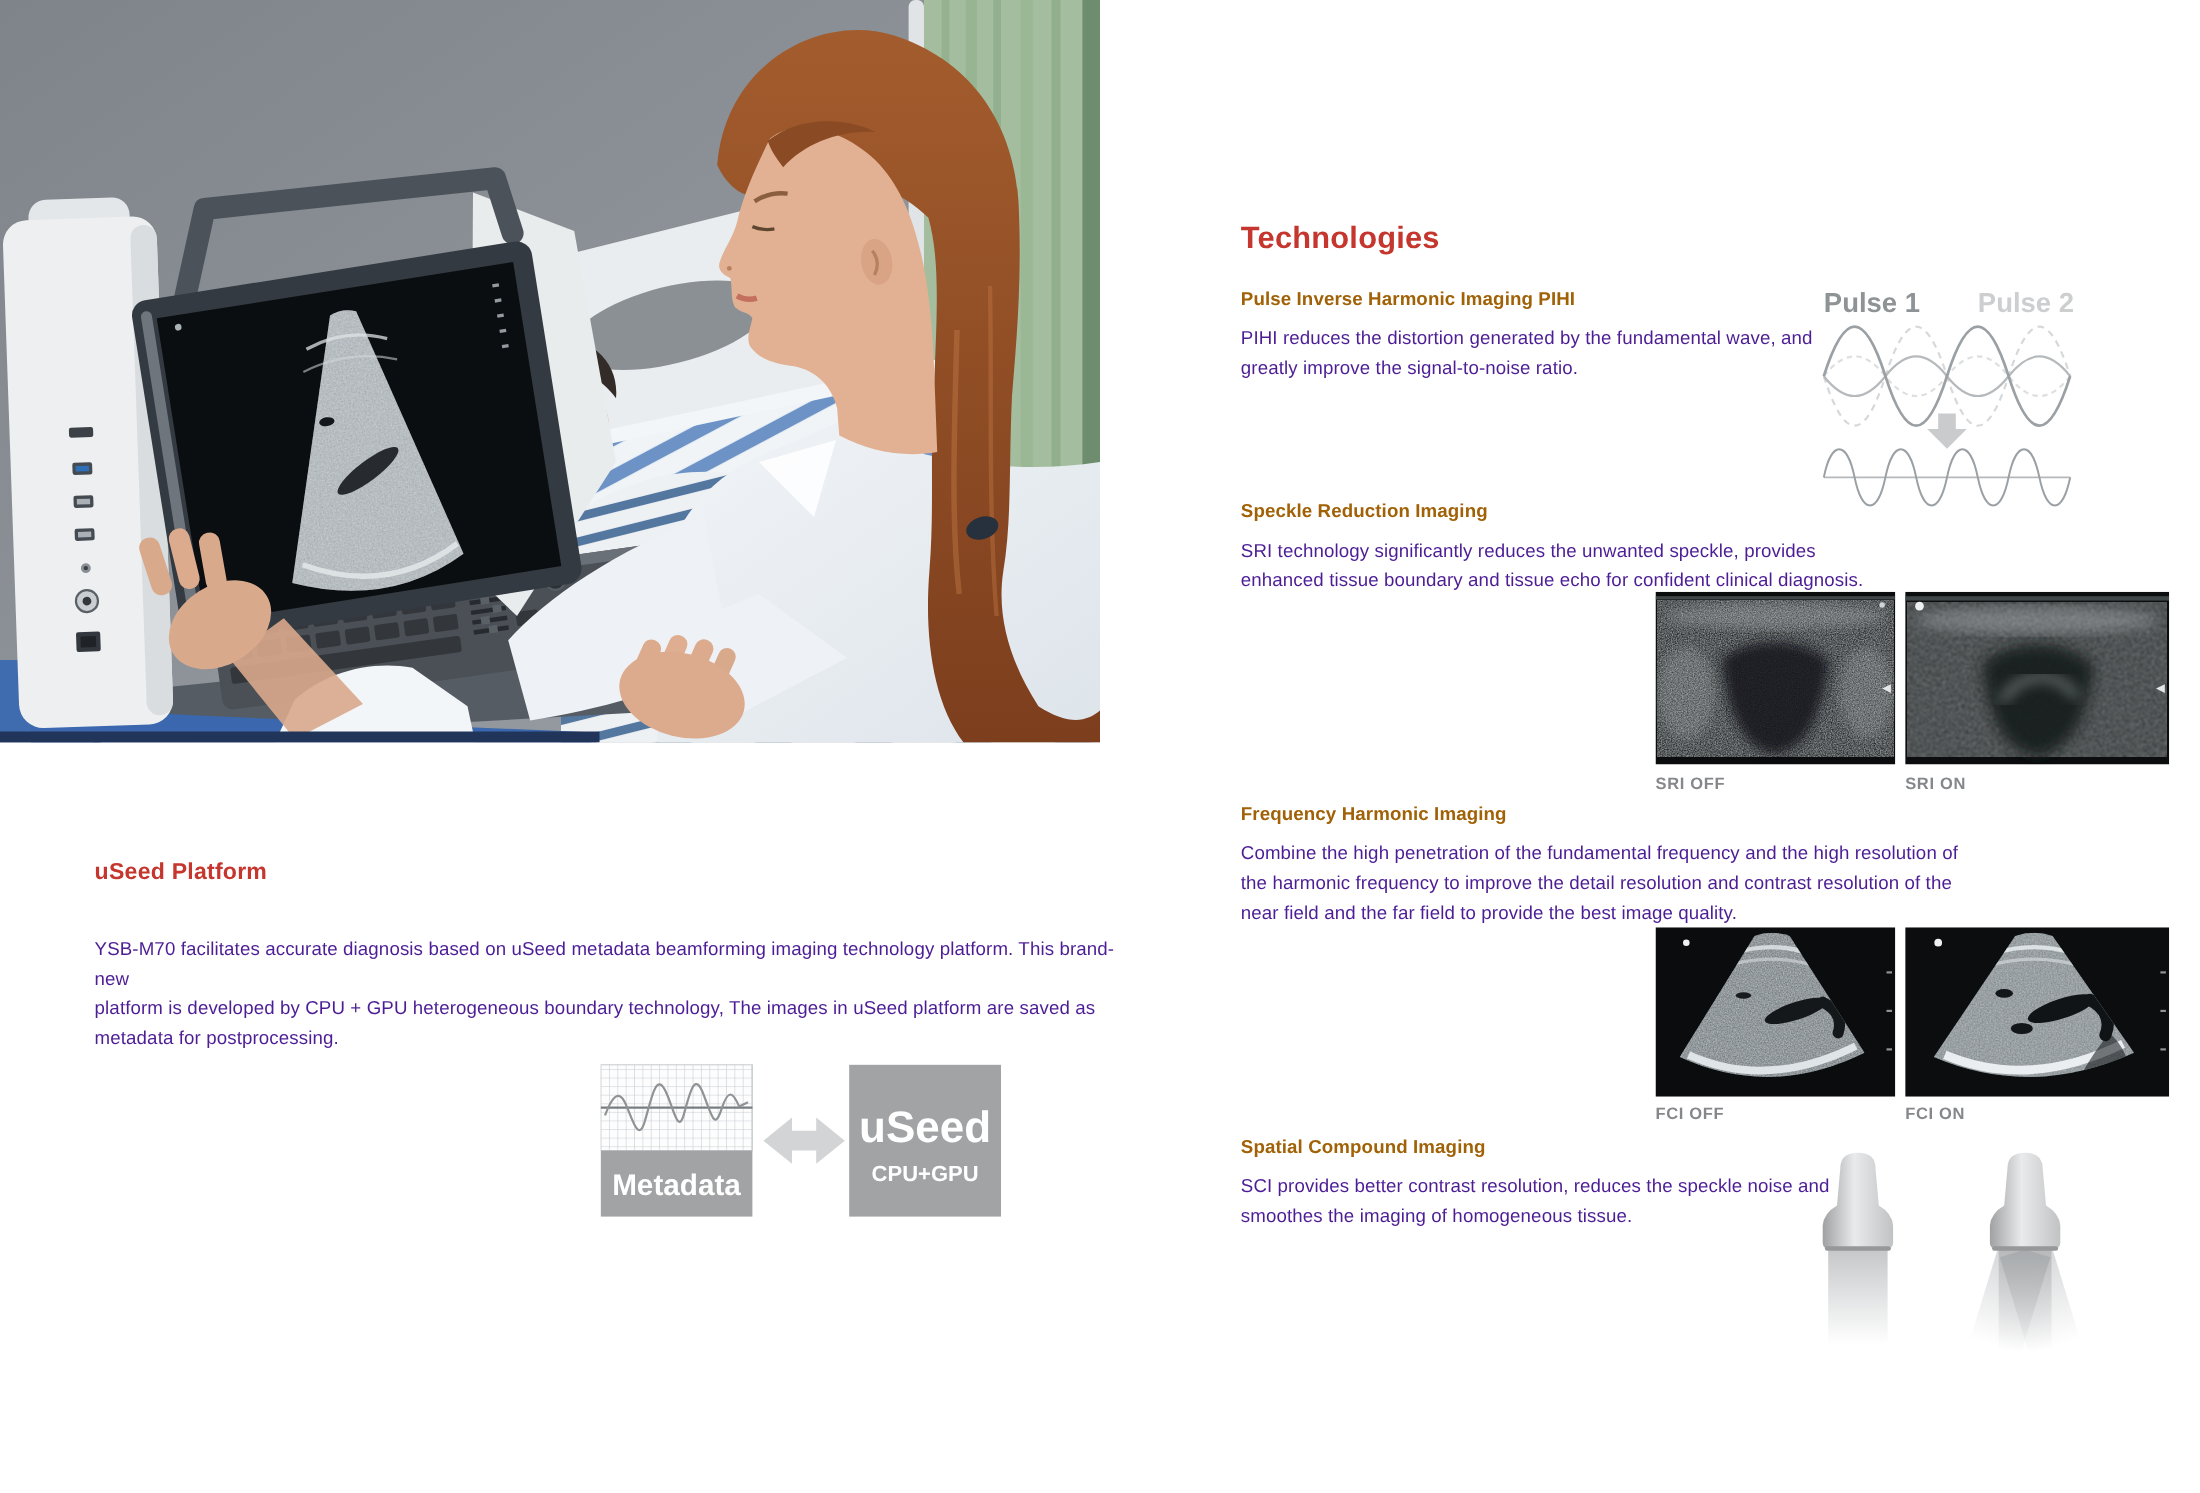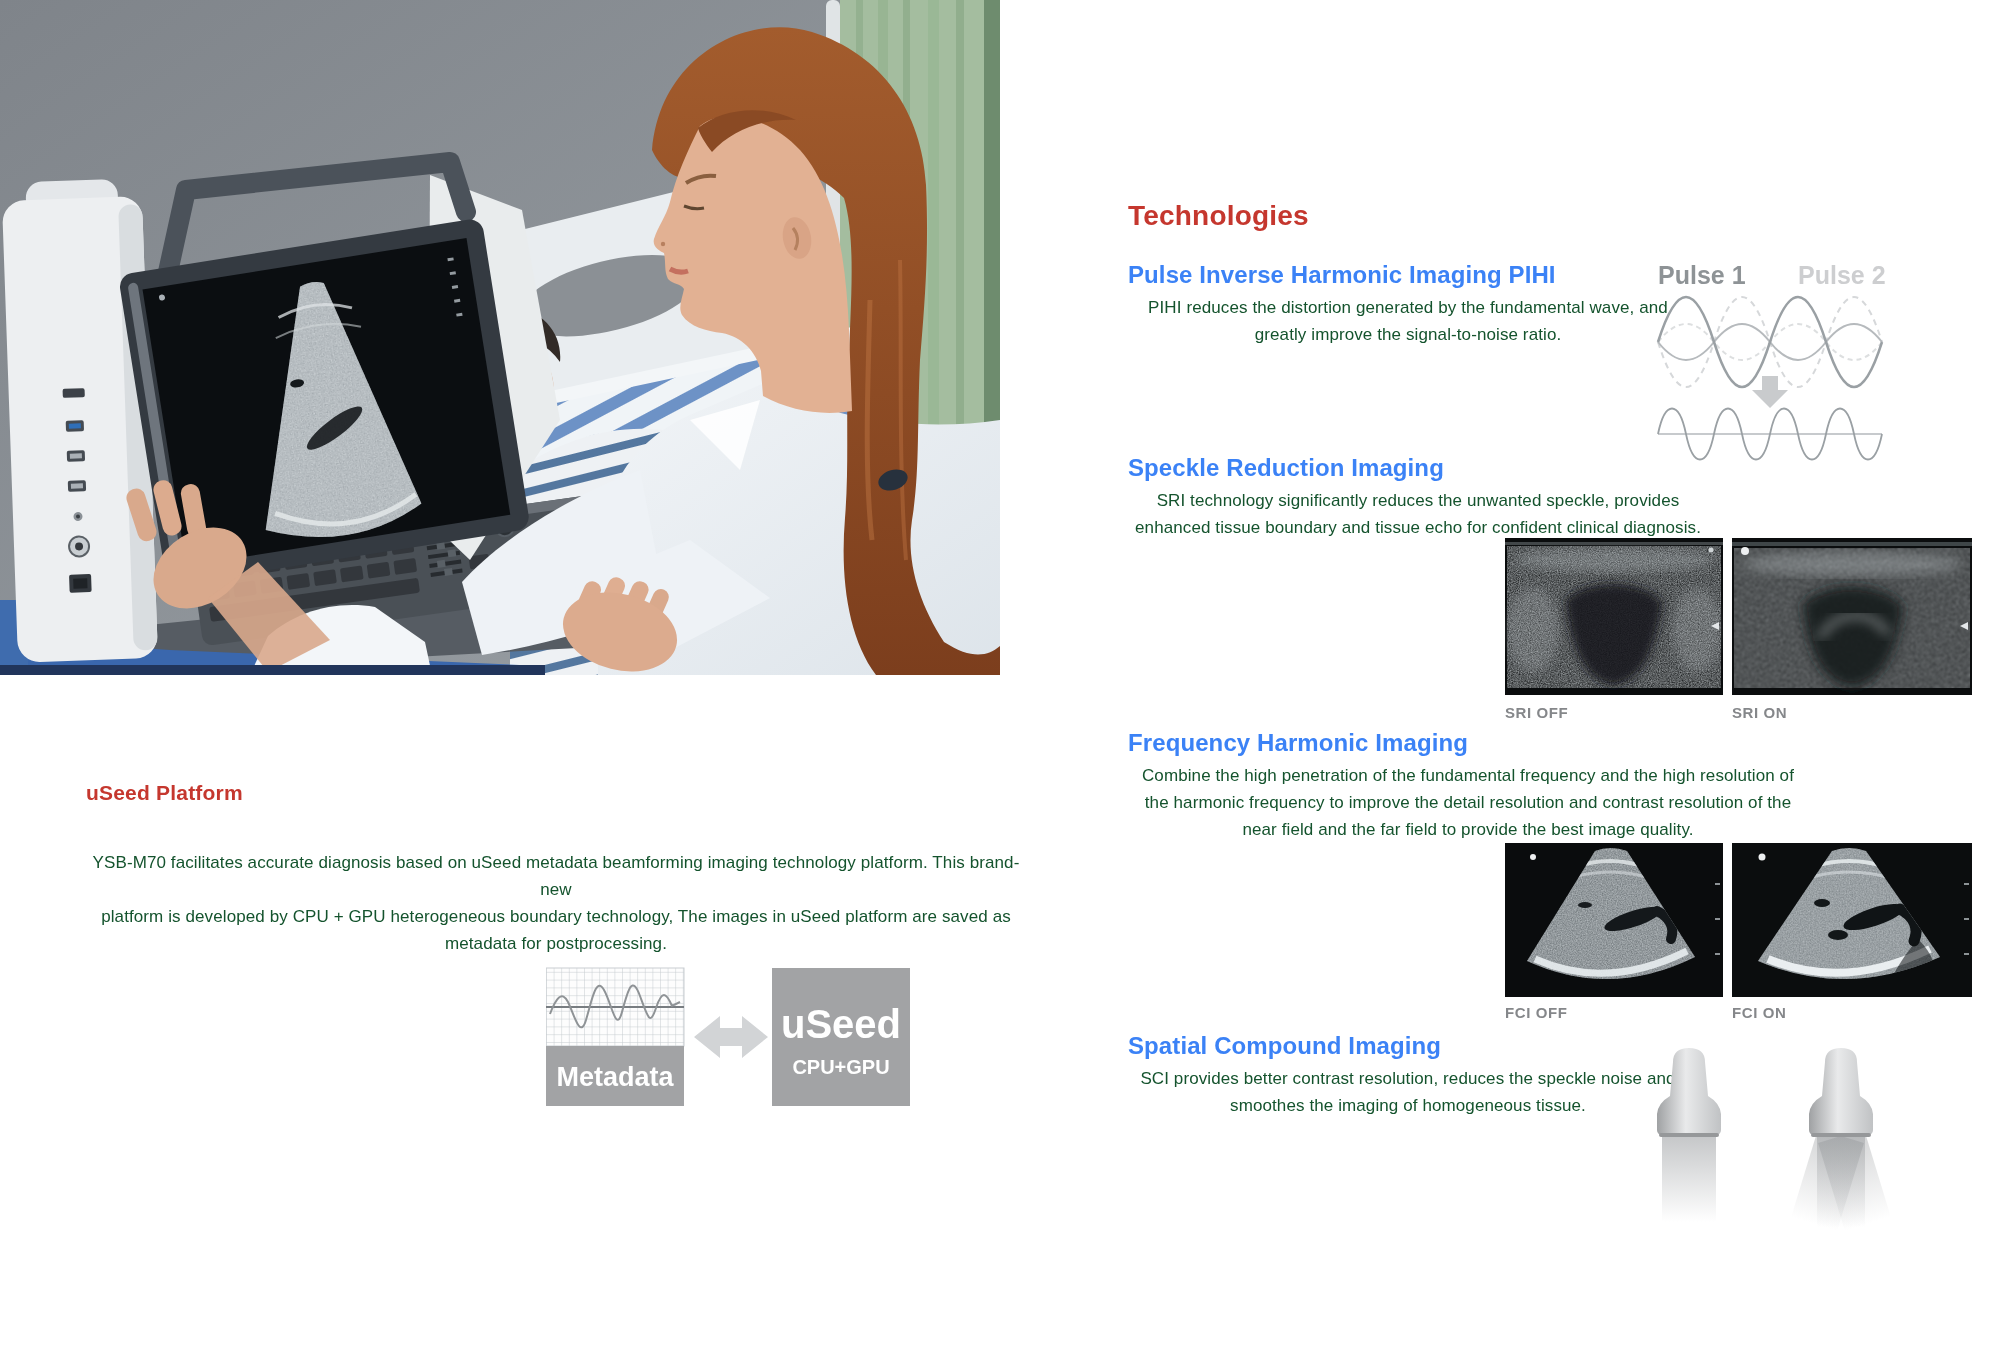--- a/index.html
+++ b/index.html
@@ -1,21 +1,21 @@
 <!DOCTYPE html>
 <html><head>
 <meta charset="utf-8">
 <style>
   html,body{margin:0;padding:0;background:#ffffff;}
   body{width:2000px;height:1357px;position:relative;overflow:hidden;
        font-family:"Liberation Sans",sans-serif;}
   .abs{position:absolute;}
   .red-heading{position:absolute;color:#c5372e;font-weight:700;letter-spacing:.2px;line-height:1;}
-  .sec-title{position:absolute;color:#3b82f6;font-weight:700;font-size:24px;line-height:1;letter-spacing:.1px;}
-  .sec-body{position:absolute;color:#14532d;font-size:17px;line-height:27px;white-space:pre-line;letter-spacing:.1px;text-align:center;}
+  .sec-title{position:absolute;color:#a16207;font-weight:700;font-size:17px;line-height:1;letter-spacing:.1px;}
+  .sec-body{position:absolute;color:#4c1d95;font-size:17px;line-height:27px;white-space:pre-line;letter-spacing:.1px;}
   .cap{position:absolute;color:#85878a;font-weight:700;font-size:15px;text-align:left;letter-spacing:.6px;}
   svg{display:block;}
   svg text{font-family:"Liberation Sans",sans-serif;}
 </style>
 </head>
 <body>
 
 <div class="page">
 
   <svg class="abs" style="left:0;top:0" width="1000" height="675" viewBox="0 0 1000 675">

